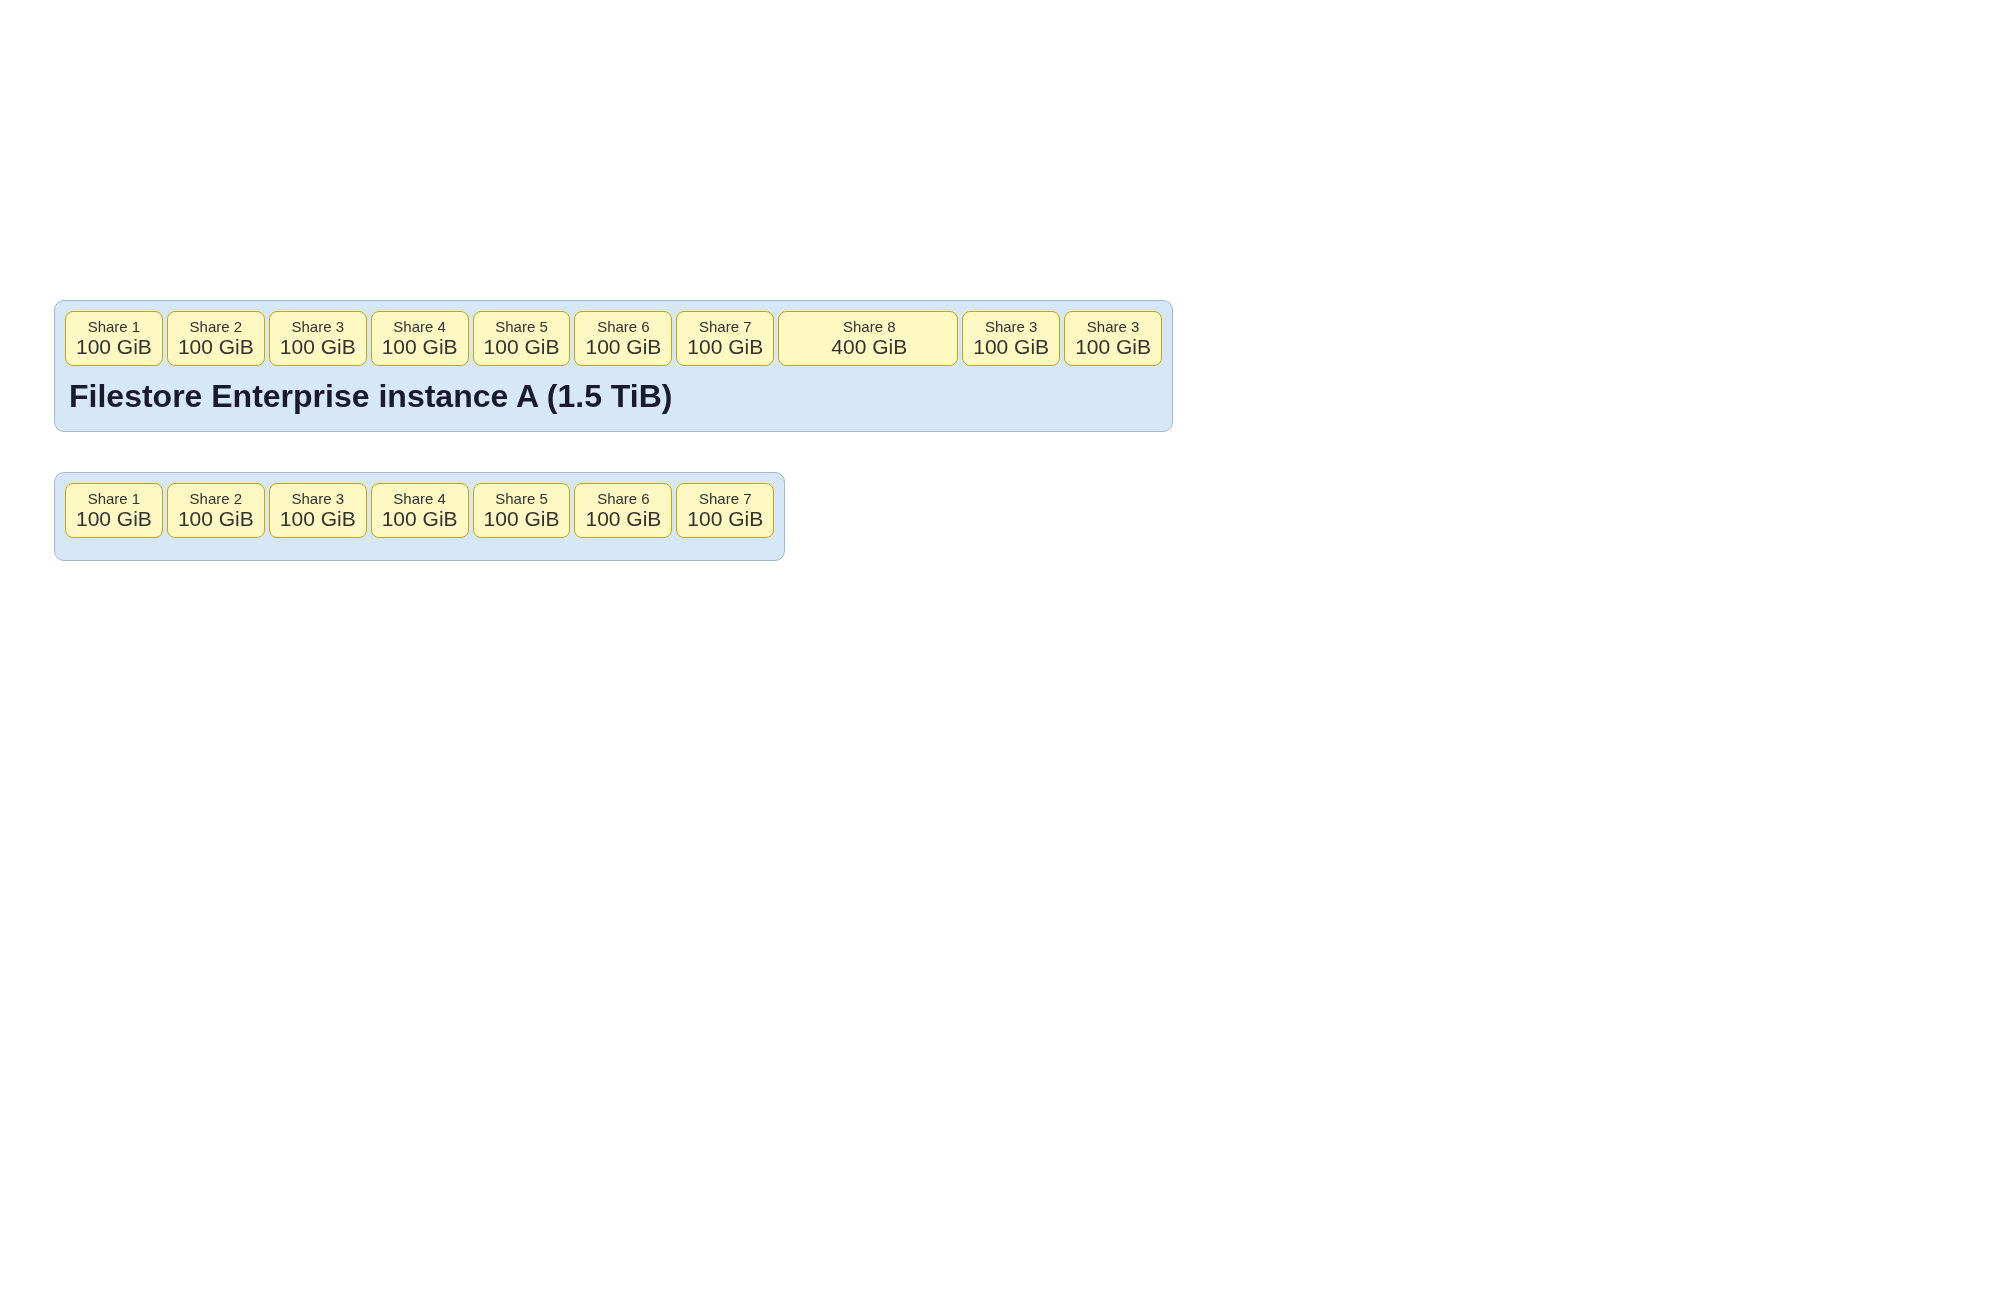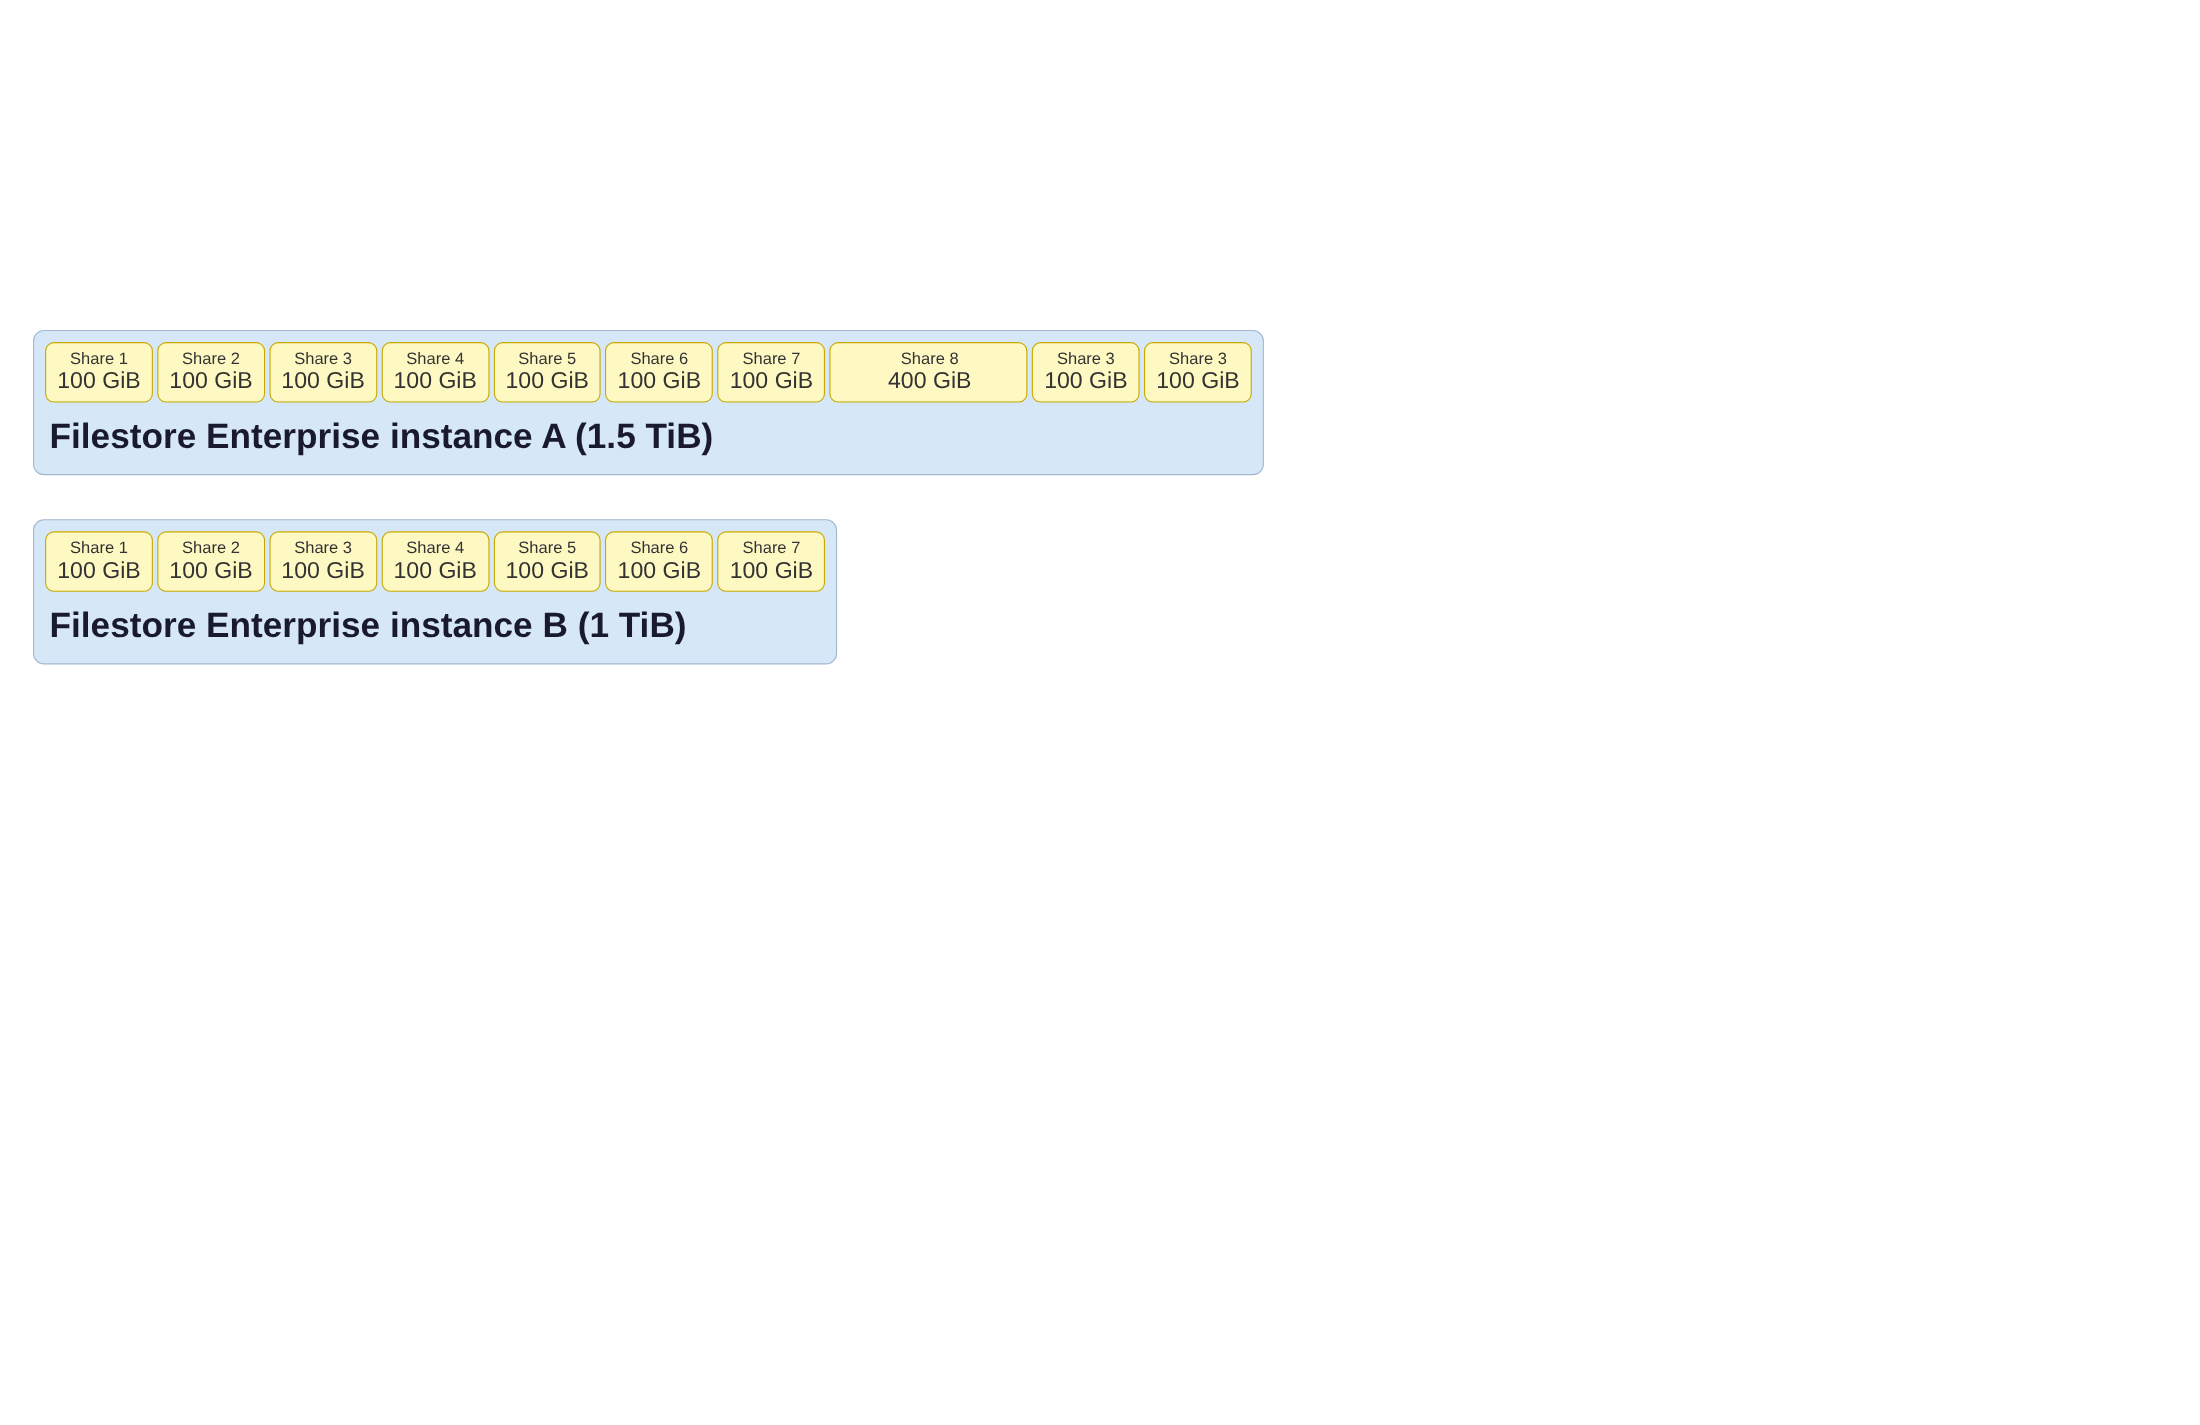--- a/index.html
+++ b/index.html
@@ -28,20 +28,21 @@
       margin-bottom: 40px;
     }
 
     .instance-box {
       border: 1.5px solid #a0b8d0;
       border-radius: 10px;
       background: #d6e8f7;
       padding: 10px 10px 14px 10px;
       display: inline-block;
       min-width: 400px;
+      margin-left: 24px;
     }
 
     .shares-row {
       display: flex;
       flex-direction: row;
       flex-wrap: nowrap;
       gap: 4px;
       margin-bottom: 8px;
     }
 
@@ -148,14 +149,14 @@
             <div class="share-size">100 GiB</div>
           </div>
           <div class="share-box">
             <div class="share-name">Share 6</div>
             <div class="share-size">100 GiB</div>
           </div>
           <div class="share-box">
             <div class="share-name">Share 7</div>
             <div class="share-size">100 GiB</div>
           </div>
-        </div><div class="instance-label">Filestore Enterprise instance B (1 TiB)</div></div></div>
+        </div></div></div>
   </div>
 
 </body></html>

